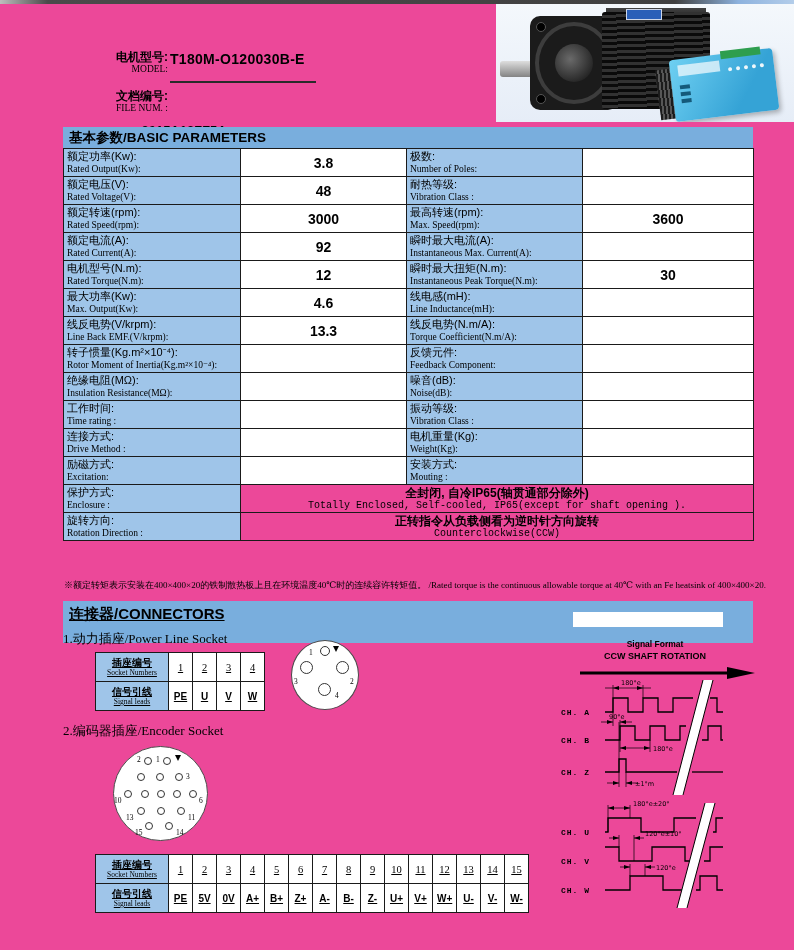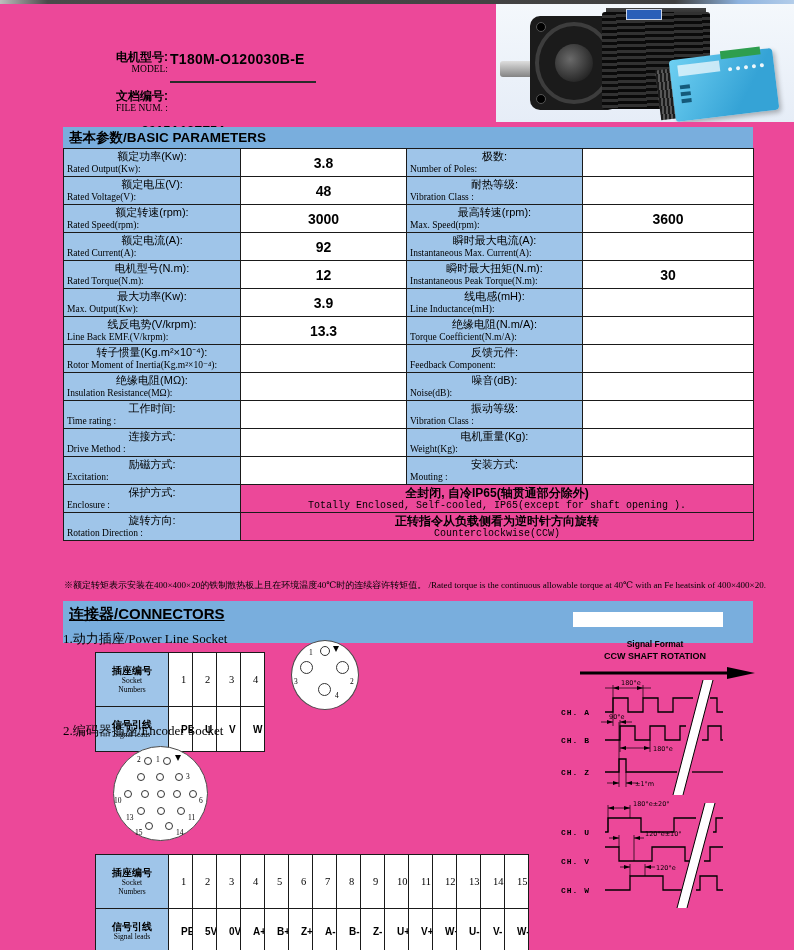--- a/index.html
+++ b/index.html
@@ -50,38 +50,38 @@
   .bar1{top:127px;height:21px;font-size:13.5px;line-height:21px;}
   .bar2{top:601px;height:42px;font-size:15px;line-height:25px;text-decoration:underline;}
   .notch{position:absolute;left:573px;top:612px;width:150px;height:15px;background:#fff;}
 
   
   table{border-collapse:collapse;table-layout:fixed;}
   .params{position:absolute;left:63px;top:148px;width:690px;}
   .params td{border:1px solid #1a1a1a;padding:0 3px;overflow:hidden;vertical-align:middle;}
   .params tr{height:28px;}
   .params td.lbl{background:#9FC5E9;}
-  .lbl .zh{font-size:11px;line-height:13px;white-space:nowrap;text-align:center;}
+  .lbl .zh{font-size:11px;line-height:13px;white-space:nowrap;}
   .lbl .en{font-size:9.5px;line-height:12px;white-space:nowrap;
     font-family:"Liberation Serif","DejaVu Serif",serif;}
   .params td.val{text-align:center;font-weight:bold;font-size:14px;background:#fff;}
   .spanval{text-align:center;}
   .spanval .zh{font-size:12px;line-height:14px;font-weight:bold;}
   .spanval .en{font-size:10px;line-height:12px;font-family:"Liberation Mono",monospace;}
 
   .footnote{position:absolute;left:64px;top:579px;width:706px;font-size:9px;white-space:nowrap;
     font-family:"Liberation Serif","DejaVu Serif",serif;}
 
   .subtitle{position:absolute;left:63px;font-size:13px;font-family:"Liberation Serif","DejaVu Serif",serif;}
   .s1{top:630px;}
   .s2{top:722px;}
 
   
   .pins{position:absolute;}
-  .pins td{border:1px solid #1a1a1a;text-align:center;padding:12px;background:#fff;overflow:hidden;}
+  .pins td{border:1px solid #1a1a1a;text-align:center;padding:4px;background:#fff;overflow:hidden;text-decoration:underline;}
   .pins tr{height:27px;}
   .pins td.plbl{background:#9FC5E9;}
   .plbl .zh{font-size:10px;font-weight:bold;line-height:11px;}
   .plbl .en{font-size:7.5px;line-height:9px;font-family:"Liberation Serif","DejaVu Serif",serif;}
   .pins .num{font-size:10.5px;font-family:"Liberation Serif","DejaVu Serif",serif;}
   .pins .lead{font-size:10px;font-weight:bold;}
   .power{left:95px;top:652px;width:169px;}
   .encoder{left:95px;top:854px;width:433px;}
 
   
@@ -224,35 +224,35 @@
             <div class="zh">瞬时最大扭矩(N.m):</div>
             <div class="en">Instantaneous Peak Torque(N.m):</div>
           </td>
         <td class="val">30</td>
       </tr>
       <tr>
         <td class="lbl">
             <div class="zh">最大功率(Kw):</div>
             <div class="en">Max. Output(Kw):</div>
           </td>
-        <td class="val">3.9</td>
+        <td class="val">4.6</td>
         <td class="lbl">
             <div class="zh">线电感(mH):</div>
             <div class="en">Line Inductance(mH):</div>
           </td>
         <td class="val"></td>
       </tr>
       <tr>
         <td class="lbl">
             <div class="zh">线反电势(V/krpm):</div>
             <div class="en">Line Back EMF.(V/krpm):</div>
           </td>
         <td class="val">13.3</td>
         <td class="lbl">
-            <div class="zh">绝缘电阻(N.m/A):</div>
+            <div class="zh">线反电势(N.m/A):</div>
             <div class="en">Torque Coefficient(N.m/A):</div>
           </td>
         <td class="val"></td>
       </tr>
       <tr>
         <td class="lbl">
             <div class="zh">转子惯量(Kg.m²×10⁻⁴):</div>
             <div class="en">Rotor Moment of Inertia(Kg.m²×10⁻⁴):</div>
           </td>
         <td class="val"></td>

